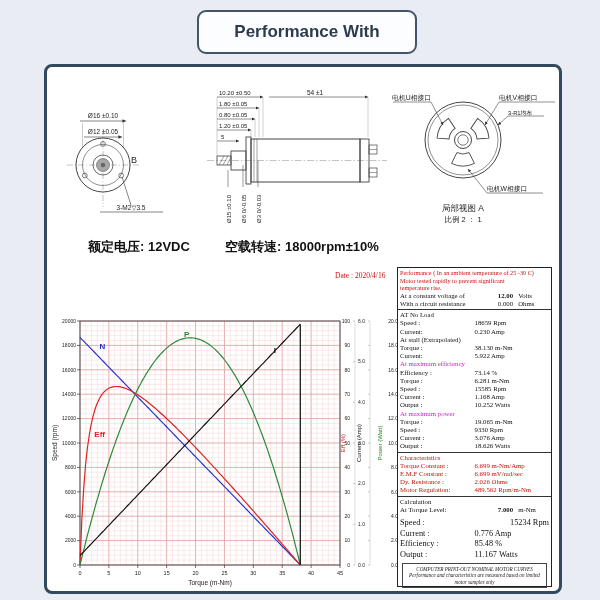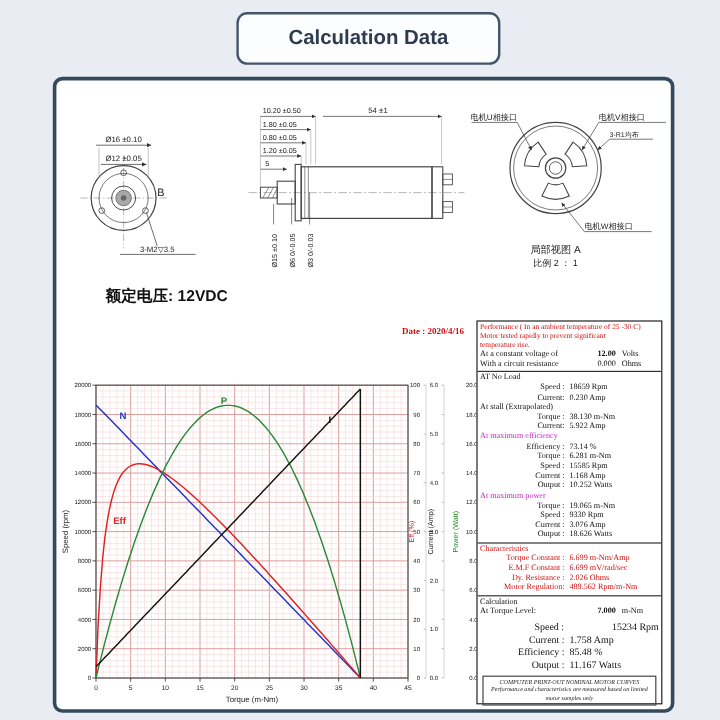--- a/index.html
+++ b/index.html
@@ -4,40 +4,40 @@
 <style>
   html,body{margin:0;padding:0;}
   body{width:600px;height:600px;background:#e9ecf2;font-family:"Liberation Sans",sans-serif;position:relative;overflow:hidden;}
   .title-box{position:absolute;left:197px;top:10px;width:216px;height:40px;background:#fcfdfe;border:2.5px solid #44556b;border-radius:9px;display:flex;align-items:center;justify-content:center;font-weight:bold;font-size:17px;color:#2e3b4e;}
   .main-box{position:absolute;left:44px;top:64px;width:512px;height:524px;background:#ffffff;border:3px solid #334a5e;border-radius:8px;box-sizing:content-box;}
   .drawing-svg{position:absolute;left:0;top:4px;width:512px;height:198px;}
   .spec-row{position:absolute;left:0;top:171px;width:420px;height:20px;font-weight:bold;font-size:13px;color:#111;}
   .spec-item{position:absolute;white-space:nowrap;}
   #chart{position:absolute;left:2px;top:236px;width:352px;height:286px;}
   .report{position:absolute;left:350px;top:200px;width:155px;height:320px;border:1px solid #222;background:#fff;font-family:"Liberation Serif",serif;box-sizing:border-box;padding:1px 2px;}
-  .date-line{position:absolute;left:288px;top:204px;color:#cc1111;font-family:"Liberation Serif",serif;font-size:7.5px;font-weight:bold;white-space:nowrap;}
+  .date-line{position:absolute;left:288px;top:204px;color:#cc1111;font-family:"Liberation Serif",serif;font-size:7.5px;font-weight:normal;white-space:nowrap;}
   .rhead{color:#cc1111;font-size:6.2px;line-height:7.6px;}
   .trow{font-size:6.8px;line-height:8.2px;display:flex;white-space:nowrap;color:#111;}
   .trow.big{font-size:8.3px;line-height:10.5px;}
   .thead-row{display:block;}
-  .tlabel{width:50%;text-align:right;padding-right:4px;box-sizing:border-box;}
+  .tlabel{width:50%;padding-right:4px;box-sizing:border-box;}
   .tval{text-align:left;}
   .tl3{width:53%;}
   .tv3{width:24%;text-align:right;font-weight:bold;}
   .tu3{width:21%;padding-left:5px;}
   .thr{border-top:1px solid #333;margin:1px -2px;}
   .tgap{height:4px;}
   .tfoot{border:1px solid #444;margin:3px 2px 0 2px;padding:2px 1px;font-style:italic;font-size:5.1px;line-height:6.4px;text-align:center;color:#222;}
   text{font-family:"Liberation Sans",sans-serif;}
 </style>
 </head>
 <body>
 
 <div class="title-box">
-  <span>Calculation Data</span>
+  <span>Performance With</span>
 </div>
 
 <div class="main-box">
 
   <svg class="drawing-svg" viewBox="0 0 512 198">
     <defs>
       <marker id="arr" markerWidth="7" markerHeight="6" refX="6" refY="3" orient="auto">
         <path d="M0,0 L6,3 L0,6 Z" fill="#333"></path>
       </marker>
     </defs>
@@ -136,20 +136,24 @@
     <text x="461" y="43.5" text-anchor="start" font-size="5.8" fill="#222">3-R1均布</text>
     <text x="440" y="120" text-anchor="start" font-size="6.8" fill="#222">电机W相接口</text>
     <text x="416" y="140" text-anchor="middle" font-size="8.5" fill="#222">局部视图 A</text>
     <text x="416" y="151" text-anchor="middle" font-size="7.5" fill="#222">比例 2 ： 1</text>
   </svg>
 
   <div class="spec-row">
     <span class="spec-item" style="left:41px">
       <span>额定电压:</span>
       <span>12VDC</span>
+    </span>
+    <span class="spec-item" style="left:178px">
+      <span>空载转速:</span>
+      <span>18000rpm±10%</span>
     </span>
   </div>
 
   <svg id="chart" viewBox="0 0 352 286">
       <line x1="31" y1="18" x2="31" y2="262" stroke="#dd9a9a" stroke-width="0.8"></line>
       <line x1="36.77777777777778" y1="18" x2="36.77777777777778" y2="262" stroke="#f4d2d2" stroke-width="0.45"></line>
       <line x1="42.55555555555556" y1="18" x2="42.55555555555556" y2="262" stroke="#f4d2d2" stroke-width="0.45"></line>
       <line x1="48.33333333333333" y1="18" x2="48.33333333333333" y2="262" stroke="#f4d2d2" stroke-width="0.45"></line>
       <line x1="54.111111111111114" y1="18" x2="54.111111111111114" y2="262" stroke="#f4d2d2" stroke-width="0.45"></line>
       <line x1="59.888888888888886" y1="18" x2="59.888888888888886" y2="262" stroke="#dd9a9a" stroke-width="0.8"></line>
@@ -457,21 +461,21 @@
           <span class="tv3">7.000</span>
           <span class="tu3">m-Nm</span>
         </div>
         <div class="tgap"></div>
         <div class="trow big">
           <span class="tlabel" style="color: rgb(17, 17, 17);">Speed :</span>
           <span class="tval" style="color: rgb(17, 17, 17); margin-left: 36px;">15234  Rpm</span>
         </div>
         <div class="trow big">
           <span class="tlabel" style="color: rgb(17, 17, 17);">Current :</span>
-          <span class="tval" style="color: rgb(17, 17, 17);">1.758  Amp</span>
+          <span class="tval" style="color: rgb(17, 17, 17);">0.776  Amp</span>
         </div>
         <div class="trow big">
           <span class="tlabel" style="color: rgb(17, 17, 17);">Efficiency :</span>
           <span class="tval" style="color: rgb(17, 17, 17);">85.48  %</span>
         </div>
         <div class="trow big">
           <span class="tlabel" style="color: rgb(17, 17, 17);">Output :</span>
           <span class="tval" style="color: rgb(17, 17, 17); text-align: right;">11.167  Watts</span>
         </div>
       </div>

